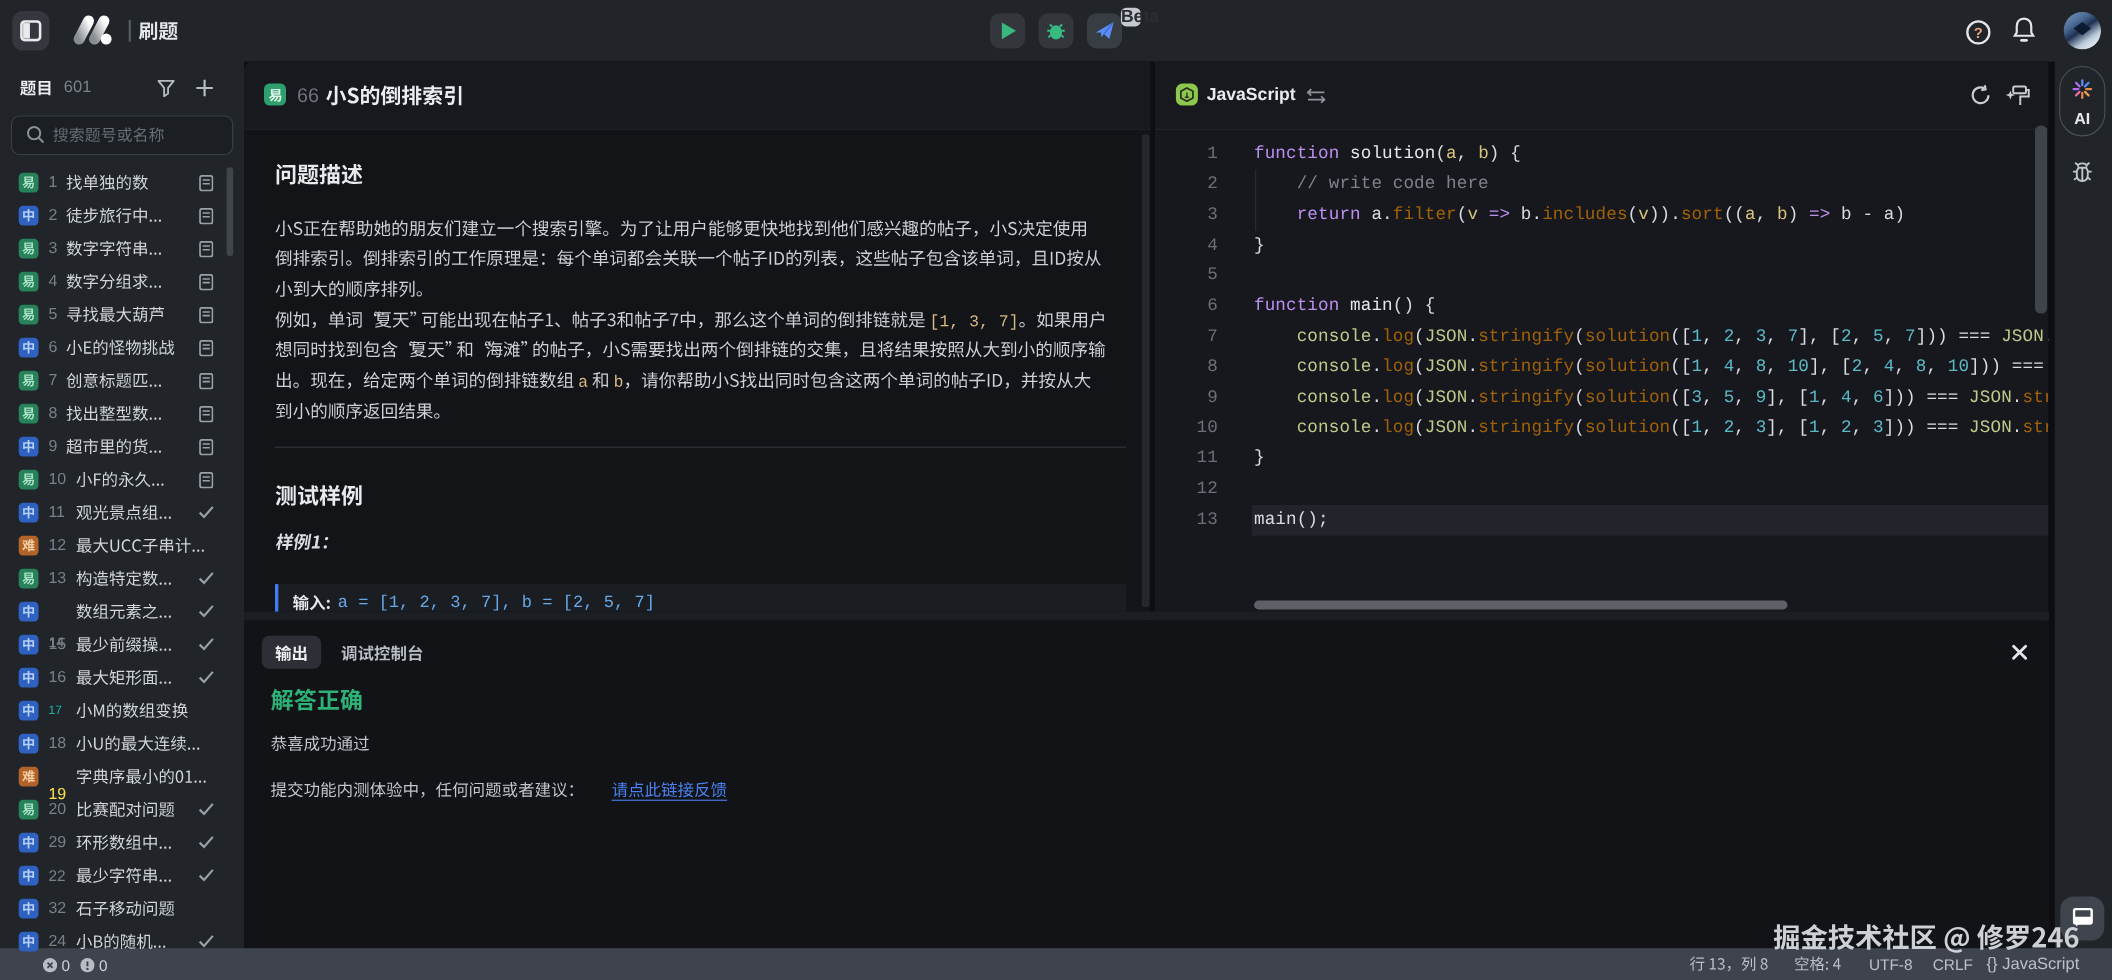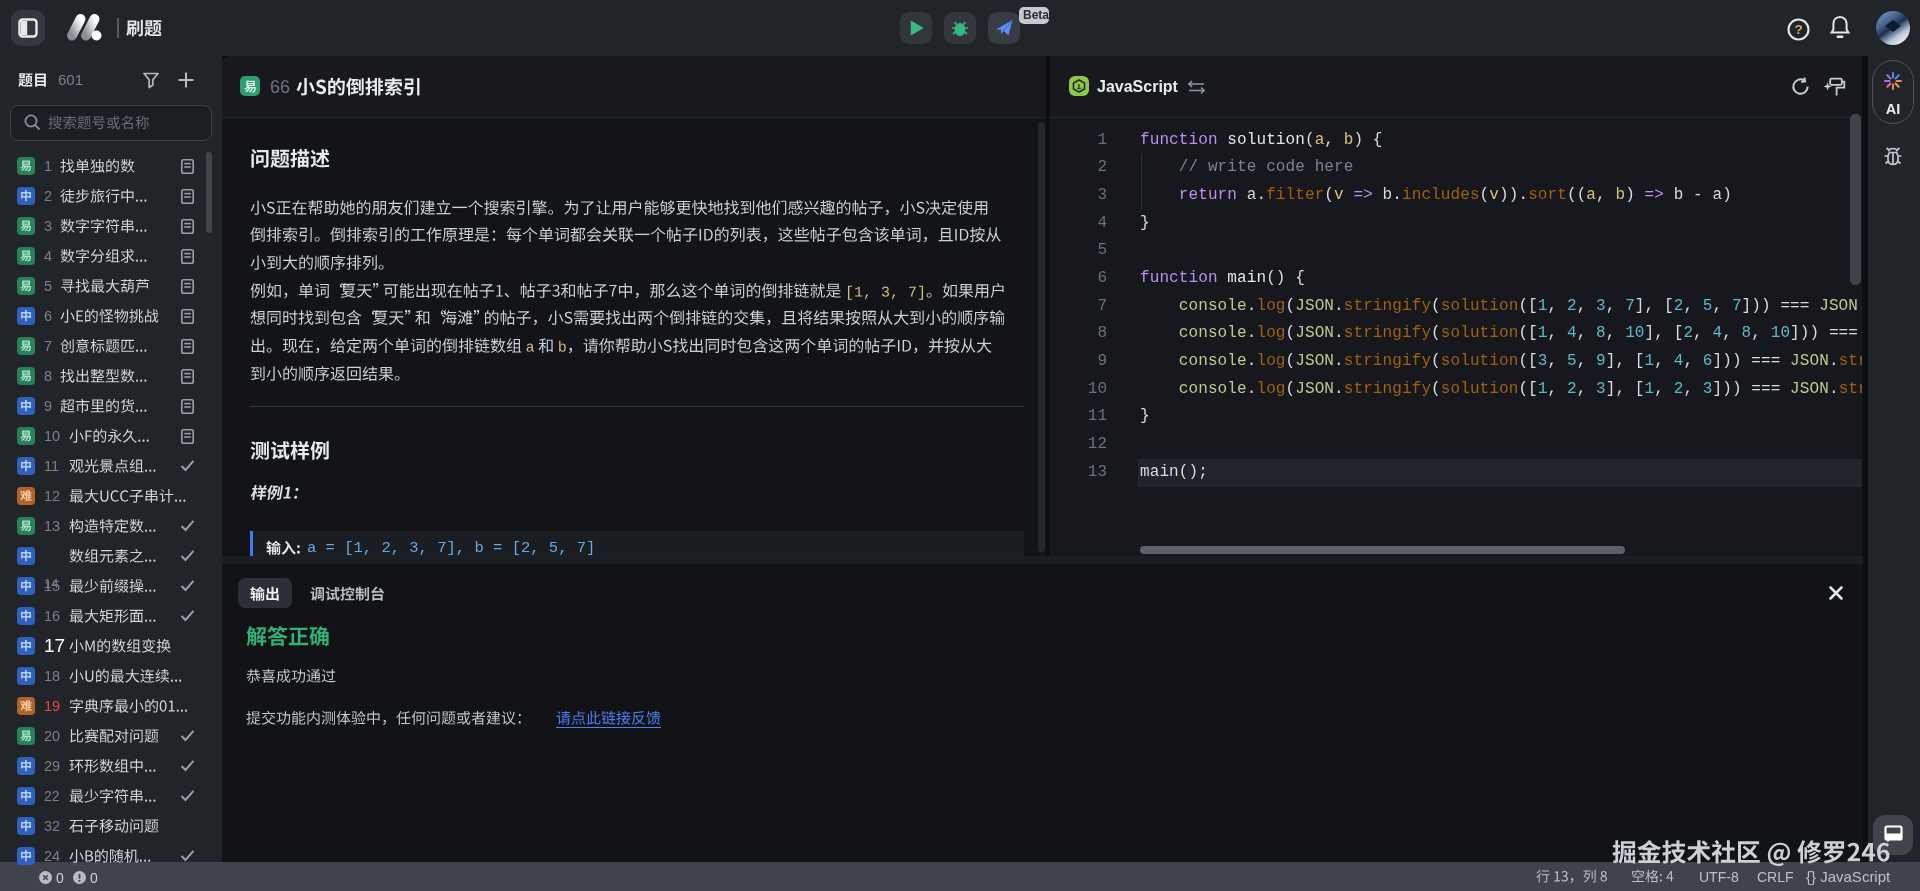--- a/index.html
+++ b/index.html
@@ -324,21 +324,21 @@
       <g stroke="#37b980" stroke-width="1.7" fill="none">
 <ellipse cx="9" cy="10.5" rx="4.6" ry="5.6" fill="#37b980"></ellipse>
 <path d="M5.5 5.5 L3.5 3.2 M12.5 5.5 L14.5 3.2 M4.3 9 H1 M13.7 9 H17 M4.5 12.8 L2 15 M13.5 12.8 L16 15"></path>
       </g>
     </svg>
     <div class="abs" style="left:988px;top:12px;width:32px;height:32px;background:#383c43;border-radius:9px"></div>
     <svg class="abs" style="left:995px;top:19px;" width="19" height="18" viewBox="0 0 19 18">
       <path d="M1 10.5 L17.5 1 L13.5 16.5 L8.5 11.8 L6.5 15 L5.8 10.6 Z" fill="#5b8df8"></path>
       <path d="M17.5 1 L8.5 11.8" stroke="#3a66cc" stroke-width="1"></path>
     </svg>
-    <div class="abs" style="left:1019px;top:7px;width:30px;height:17px;background:#c6c9cf;border-radius:5px;color:#2a2d33;font-weight:bold;font-size:12px;line-height:17px;text-align:right">Beta</div>
+    <div class="abs" style="left:1019px;top:7px;width:18px;height:17px;background:#c6c9cf;border-radius:5px;color:#2a2d33;font-weight:bold;font-size:16px;line-height:17px;text-align:right">Beta</div>
     <svg class="abs" style="left:1787px;top:18px;" width="23" height="23" viewBox="0 0 23 23">
       <circle cx="11.5" cy="11.5" r="10" fill="none" stroke="#e3e5e8" stroke-width="2.1"></circle>
       <text x="11.5" y="16.3" text-anchor="middle" font-family="Liberation Sans" font-size="13.5" font-weight="bold" fill="#e3a27c">?</text>
     </svg>
     <svg class="abs" style="left:1830px;top:15px;" width="20" height="26" viewBox="0 0 20 26">
       <path d="M10 2 C5.5 2 3.4 5.4 3.4 9 L3.4 14.5 L1.6 17.5 L18.4 17.5 L16.6 14.5 L16.6 9 C16.6 5.4 14.5 2 10 2 Z" fill="none" stroke="#e3e5e8" stroke-width="2"></path>
 <rect x="6.5" y="20.5" width="7" height="2.4" rx="1.2" fill="#e3e5e8"></rect>
     </svg>
     <svg class="abs" style="left:1876px;top:11px;" width="34" height="34" viewBox="0 0 34 34">
       <defs>
@@ -747,21 +747,21 @@
     </svg>
     <svg class="abs" style="left:180px;top:609px;" width="15" height="13" viewBox="0 0 15 13">
       <path d="M1.5 7 L5.5 11 L13.5 1.8" fill="none" stroke="#9aa0a8" stroke-width="2"></path>
     </svg>
     <div class="abs" style="left:17px;top:637px;width:18px;height:18px;background:#2f62c0;border-radius:4px"></div>
     <svg class="tx " style="left:20px;top:637.3px" width="15" height="18">
       <g fill="#b7d1f8" transform="translate(0.0,13.2) scale(0.048,-0.048)">
         <use href="#g16"></use>
       </g>
     </svg>
-    <div class="abs" style="left:44px;top:638px;width:24px;height:16px;color:#ffffff;font-size:19px;line-height:16px">17</div>
+    <div class="abs" style="left:44px;top:638px;width:24px;height:16px;color:#14b8a6;font-size:11px;line-height:16px">17</div>
     <svg class="tx " style="left:69px;top:634.8px" width="106" height="23">
       <g fill="#d3d7dc" transform="translate(0.0,16.5) scale(0.06,-0.06)">
         <use href="#g34"></use>
         <use href="#g77" x="250"></use>
         <use href="#g14" x="453"></use>
         <use href="#g15" x="703"></use>
         <use href="#g27" x="953"></use>
         <use href="#g78" x="1203"></use>
         <use href="#g79" x="1453"></use>
       </g>
@@ -786,21 +786,21 @@
         <use href="#g22" x="1750"></use>
         <use href="#g22" x="1819"></use>
       </g>
     </svg>
     <div class="abs" style="left:17px;top:697px;width:18px;height:18px;background:#b2632a;border-radius:4px"></div>
     <svg class="tx " style="left:20px;top:697.3px" width="15" height="18">
       <g fill="#f3cfa4" transform="translate(0.0,13.2) scale(0.048,-0.048)">
         <use href="#g58"></use>
       </g>
     </svg>
-    <div class="abs" style="left:44px;top:698px;width:24px;height:16px;color:#ef4444;font-size:14.5px;line-height:16px">19</div>
+    <div class="abs" style="left:44px;top:714px;width:24px;height:16px;color:#fde047;font-size:14.5px;line-height:16px">19</div>
     <svg class="tx " style="left:69px;top:694.8px" width="123" height="23">
       <g fill="#d3d7dc" transform="translate(0.0,16.5) scale(0.06,-0.06)">
         <use href="#g23"></use>
         <use href="#g82" x="250"></use>
         <use href="#g83" x="500"></use>
         <use href="#g30" x="750"></use>
         <use href="#g34" x="1000"></use>
         <use href="#g14" x="1250"></use>
         <use href="#g84" x="1500"></use>
         <use href="#g85" x="1639"></use>

